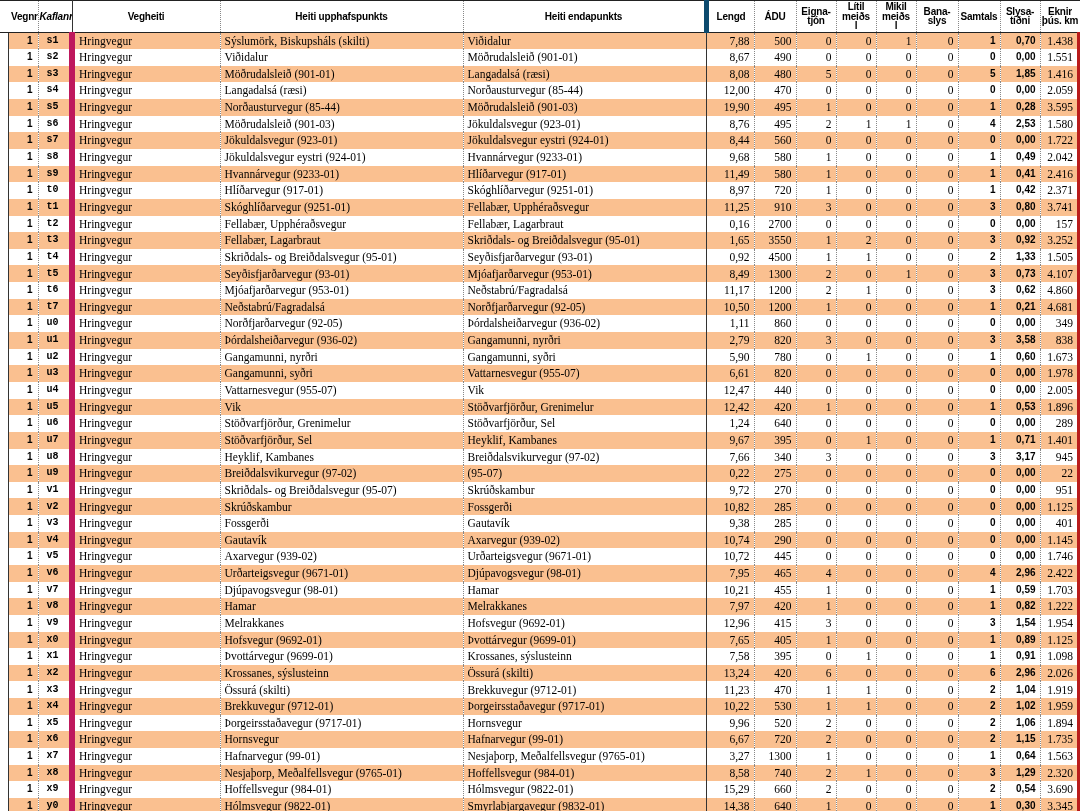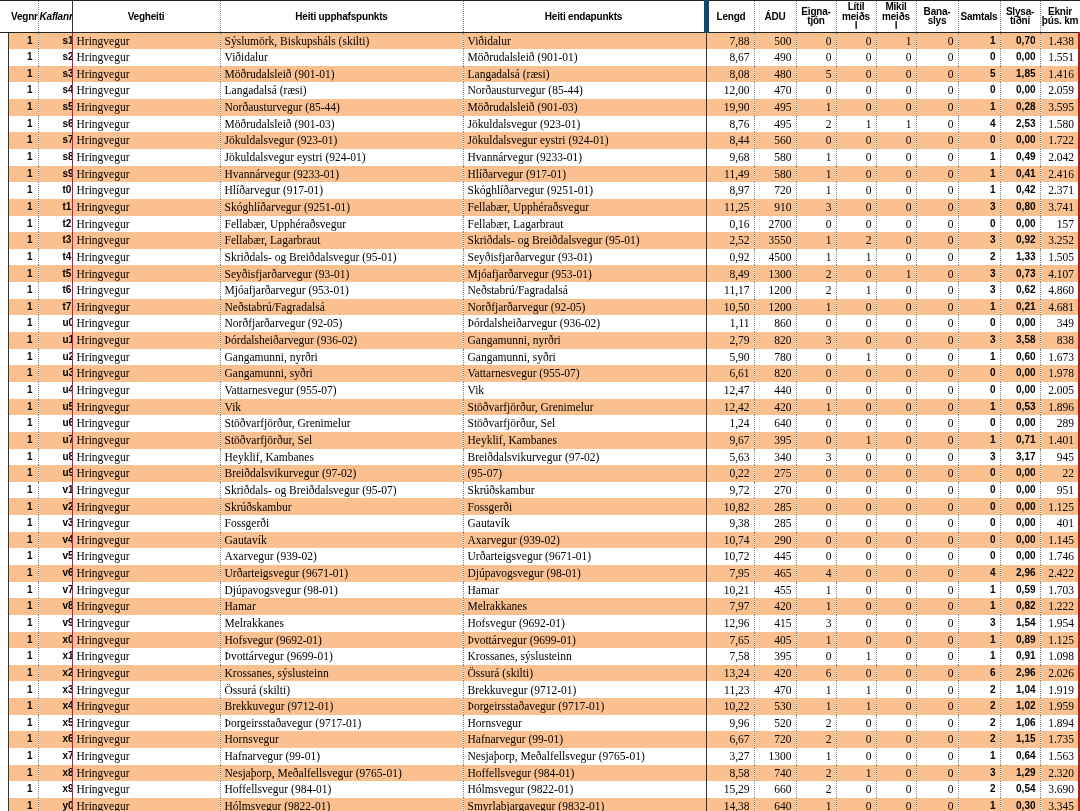--- a/index.html
+++ b/index.html
@@ -45,33 +45,33 @@
     border-right:1px dotted #888;
   }
   tbody tr:nth-child(odd) td{background:var(--stripe,#FAC090);}
   tbody tr:nth-child(even) td{background:var(--plain,#FFFFFF);}
   tbody td.c-gutter{background:#ffffff !important;border-right:1px solid #333;}
   td.c-vegnr{
     font-family:"Liberation Sans", sans-serif;font-weight:bold;font-size:10px;
     text-align:right;padding-right:5px;
   }
   td.c-kaflanr{
-    font-family:Liberation Sans, sans-serif;font-weight:bold;font-size:10px;
-    text-align:left;padding-left:24px;border-right:1px solid #be185d;
+    font-family:Liberation Mono, monospace;font-weight:bold;font-size:10px;
+    text-align:left;padding-left:8px;border-right:6px solid #be185d;
   }
   td.c-vegheiti,td.c-upphaf,td.c-endi{text-align:left;padding-left:4px;}
   td.c-endi{border-right:1px solid #333;}
   td.c-lengd,td.c-adu,td.c-eigna,td.c-litil,td.c-mikil,td.c-bana,td.c-eknir{
     text-align:right;padding-right:4px;
   }
   td.c-samtals,td.c-slysa{
     font-family:"Liberation Sans", sans-serif;font-weight:bold;font-size:10px;
     text-align:right;padding-right:4px;
   }
-  td.c-eknir{border-right:4px solid #b91c1c;}
+  td.c-eknir{border-right:6px solid #b91c1c;}
 </style>
 </head>
 <body>
 
 <div class="sheet">
   <table>
     <colgroup>
       <col class="col-gutter">
         <col class="col-vegnr">
         <col class="col-kaflanr">
@@ -319,21 +319,21 @@
           <td class="c-slysa">0,00</td>
           <td class="c-eknir">157</td>
         </tr>
         <tr>
           <td class="c-gutter"></td>
           <td class="c-vegnr">1</td>
           <td class="c-kaflanr">t3</td>
           <td class="c-vegheiti">Hringvegur</td>
           <td class="c-upphaf">Fellabær, Lagarbraut</td>
           <td class="c-endi">Skriðdals- og Breiðdalsvegur (95-01)</td>
-          <td class="c-lengd">2,52</td>
+          <td class="c-lengd">1,65</td>
           <td class="c-adu">3550</td>
           <td class="c-eigna">1</td>
           <td class="c-litil">2</td>
           <td class="c-mikil">0</td>
           <td class="c-bana">0</td>
           <td class="c-samtals">3</td>
           <td class="c-slysa">0,92</td>
           <td class="c-eknir">3.252</td>
         </tr>
         <tr>
@@ -540,21 +540,21 @@
           <td class="c-slysa">0,71</td>
           <td class="c-eknir">1.401</td>
         </tr>
         <tr>
           <td class="c-gutter"></td>
           <td class="c-vegnr">1</td>
           <td class="c-kaflanr">u8</td>
           <td class="c-vegheiti">Hringvegur</td>
           <td class="c-upphaf">Heyklif, Kambanes</td>
           <td class="c-endi">Breiðdalsvikurvegur (97-02)</td>
-          <td class="c-lengd">5,63</td>
+          <td class="c-lengd">7,66</td>
           <td class="c-adu">340</td>
           <td class="c-eigna">3</td>
           <td class="c-litil">0</td>
           <td class="c-mikil">0</td>
           <td class="c-bana">0</td>
           <td class="c-samtals">3</td>
           <td class="c-slysa">3,17</td>
           <td class="c-eknir">945</td>
         </tr>
         <tr>

